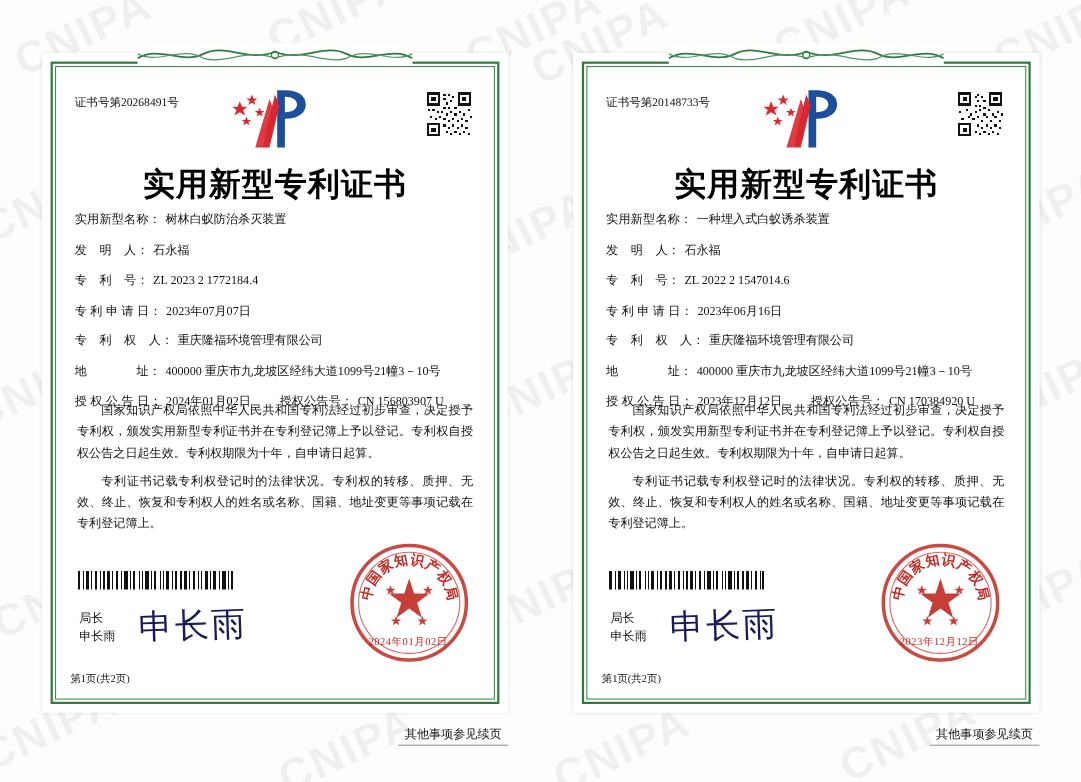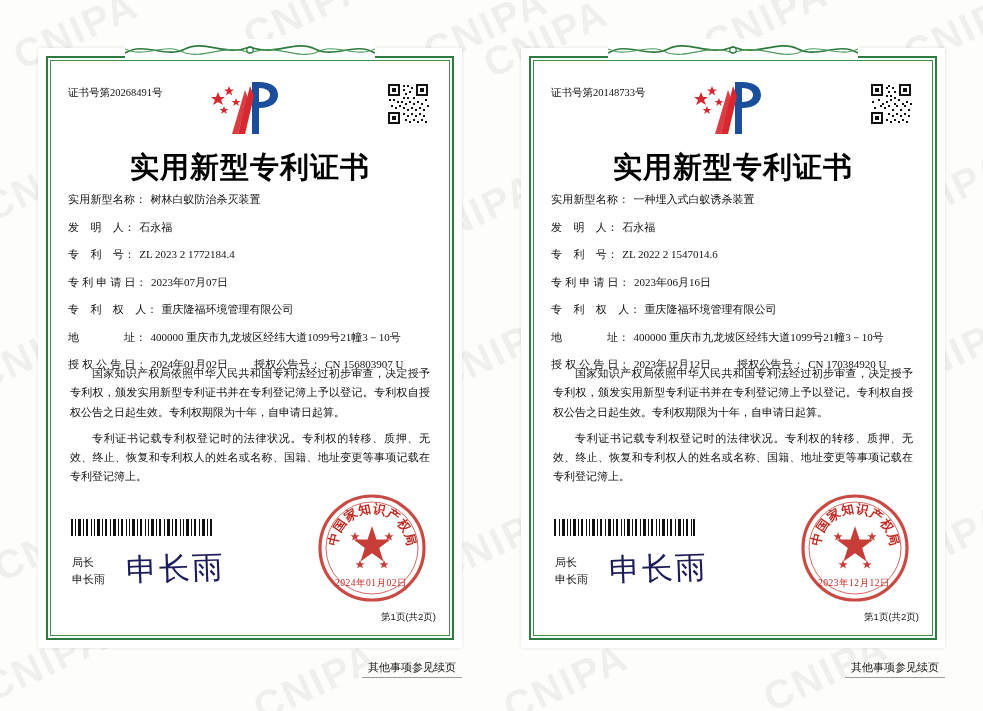--- a/index.html
+++ b/index.html
@@ -183,22 +183,22 @@
     width: 90px;
     text-align: center;
     color: #c02a22;
     font-family: "Liberation Serif", serif;
     font-size: 9.5px;
     letter-spacing: 0.5px;
   }
   .pagenum {
     position: absolute;
     left: 0; right: 0; bottom: -2px;
-    text-align: right;
-    font-family: Liberation Sans, sans-serif;
+    text-align: left;
+    font-family: Liberation Serif, serif;
     font-size: 9.5px;
     color: #111;
   }
   .footnote {
     position: absolute;
     left: 0; right: 0;
     top: 612px;
     text-align: right;
     font-family: Liberation Mono, monospace;
     font-size: 11px;

